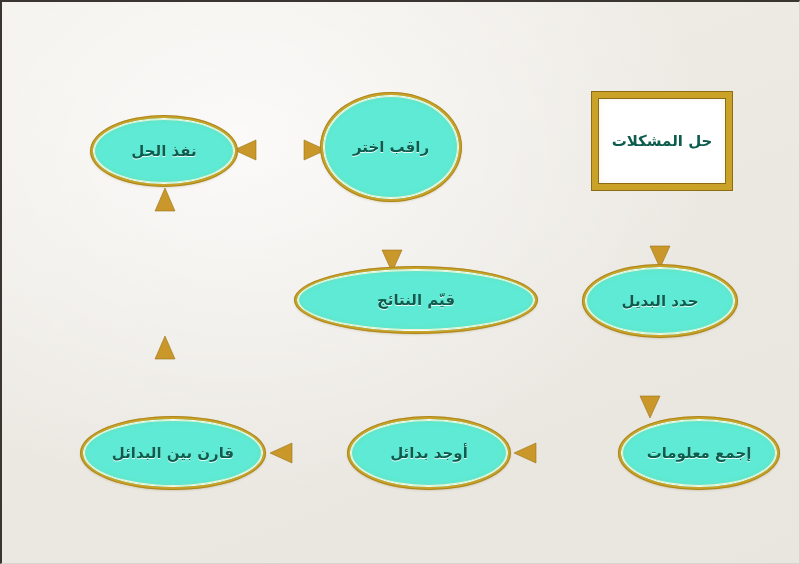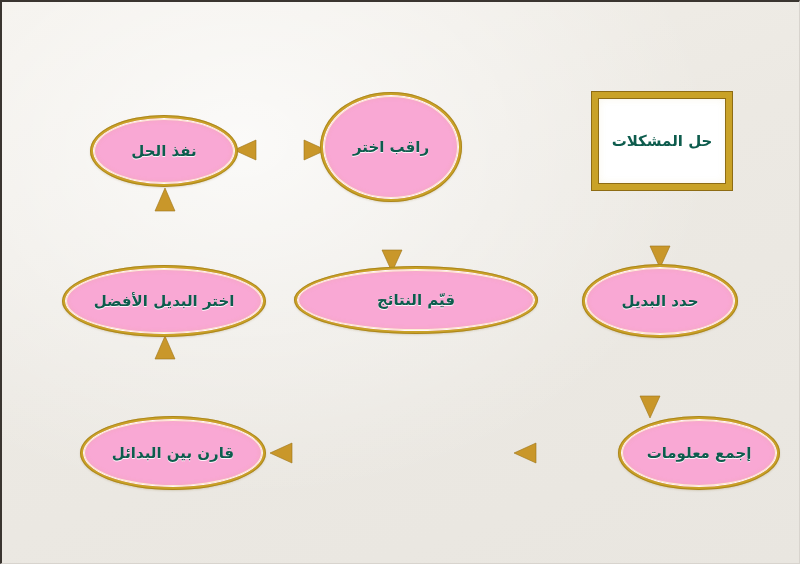--- a/index.html
+++ b/index.html
@@ -51,21 +51,21 @@
     font-weight: bold;
     font-size: 15px;
     letter-spacing: 0px;
     line-height: 1.1;
     text-shadow: 0 1px 0 rgba(255,255,255,0.85);
     white-space: nowrap;
   }
   
   .node.ellipse {
     border-radius: 50%;
-    background: #f9a8d4;
+    background: #5eead4;
     border: 3px solid #c9a227;
     box-shadow:
       inset 0 0 0 1px rgba(255,255,255,0.9),
       inset 0 0 6px rgba(201,162,39,0.18),
       0 1px 2px rgba(120,95,20,0.18);
   }
   .node.ellipse::before {
     content: "";
     position: absolute;
     inset: -3px;
@@ -158,28 +158,28 @@
   </div>
 
   <div class="node ellipse" style="left:580px; top:262px; width:156px; height:74px;">
     <span class="label">حدد البديل</span>
   </div>
 
   <div class="node ellipse" style="left:616px; top:414px; width:162px; height:74px;">
     <span class="label">إجمع معلومات</span>
   </div>
 
+  <div class="node ellipse" style="left:345px; top:414px; width:164px; height:74px;">
+    <span class="label">أوجد بدائل</span>
+  </div>
 
   <div class="node ellipse" style="left:78px; top:414px; width:186px; height:74px;">
     <span class="label">قارن بين البدائل</span>
   </div>
 
-  <div class="node ellipse" style="left:60px; top:263px; width:204px; height:72px;">
-    <span class="label">اختر البديل الأفضل</span>
-  </div>
 
   <div class="node ellipse" style="left:88px; top:113px; width:148px; height:72px;">
     <span class="label">نفذ الحل</span>
   </div>
 
   <div class="node ellipse" style="left:318px; top:90px; width:142px; height:110px;">
     <span class="label">راقب اختر</span>
   </div>
 
   <div class="node ellipse" style="left:292px; top:264px; width:244px; height:68px;text-align:center;">

